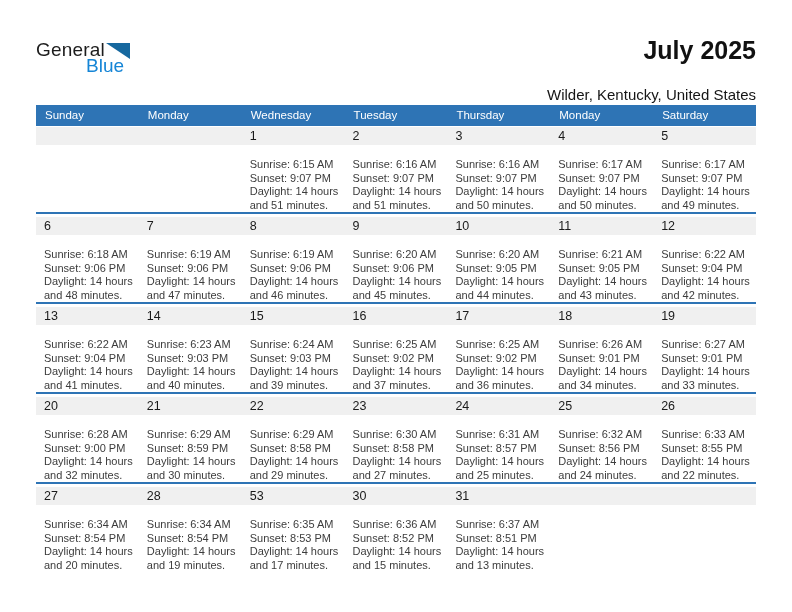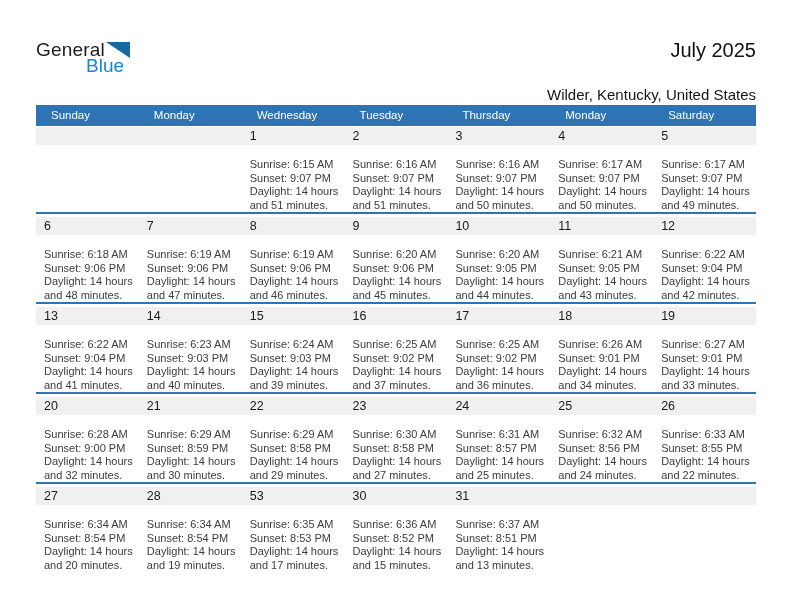--- a/index.html
+++ b/index.html
@@ -3,34 +3,34 @@
 <meta charset="utf-8">
 <style>
   * { margin:0; padding:0; box-sizing:border-box; }
   html,body { width:792px; height:612px; background:#ffffff; overflow:hidden;
               font-family:"Liberation Sans", sans-serif; }
   .page { position:relative; width:792px; height:612px; background:#fff; }
 
   
   .topbar { position:absolute; left:36px; right:36px; top:36px; height:62px; }
   .logo { position:absolute; left:0; top:4px; }
-  .logo-line1 { display:flex; align-items:center; }
+  .logo-line1 { display:flex; align-items:flex-end; }
   .logo-general { font-size:19px; letter-spacing:0.2px; color:#1c1c1c; line-height:19px; }
   .logo-triangle { margin-left:1px; margin-top:1px; }
   .logo-blue { font-size:19px; line-height:18px; color:var(--logo-blue,#1585D6); margin-left:50px; margin-top:-2px; }
 
   .title-block { position:absolute; right:0; top:0; text-align:right; }
-  .month-title { font-size:20px; line-height:28px; color:#111; }
+  .month-title { font-size:25px; line-height:28px; color:#111;font-weight:bold; }
   .location { margin-top:22px; font-size:15px; color:#151515; }
 
   
   .calendar { position:absolute; left:36px; top:105px; width:720px; }
   .dow-row { display:grid; grid-template-columns:repeat(7,1fr);
              background:var(--header-blue,#2E74B5); height:21px; }
-  .dow-cell { color:#fff; font-size:11.5px; line-height:21px; padding-left:15px;
+  .dow-cell { color:#fff; font-size:11.5px; line-height:21px; padding-left:9px;
               overflow:hidden; white-space:nowrap; }
 
   .week { display:grid; grid-template-columns:repeat(7,1fr); height:85px; margin-top:1px; }
   .week.bordered { border-top:2px solid var(--header-blue,#2E74B5); padding-top:3px;
                    height:90px; margin-top:0; }
   .cell { overflow:hidden; }
   .band { background:var(--band-gray,#F0F0F0); height:18px; line-height:18px;
           padding-left:8px; font-size:12.5px; color:#1a1a1a; }
   .body { padding:13px 8px 0 8px; font-size:11px; line-height:13.6px; color:#3c3c3c; }
   .body div { white-space:nowrap; }

